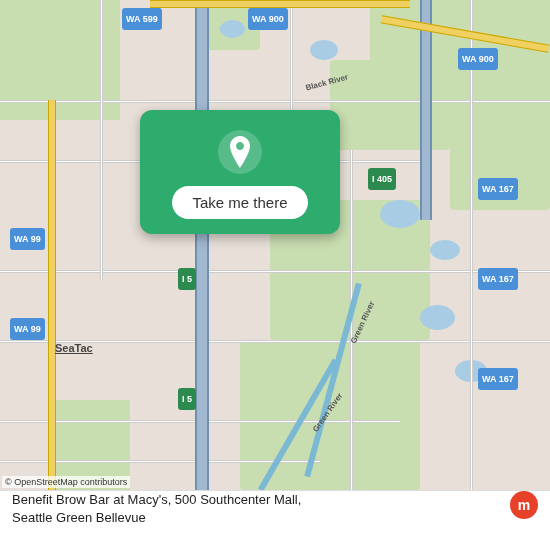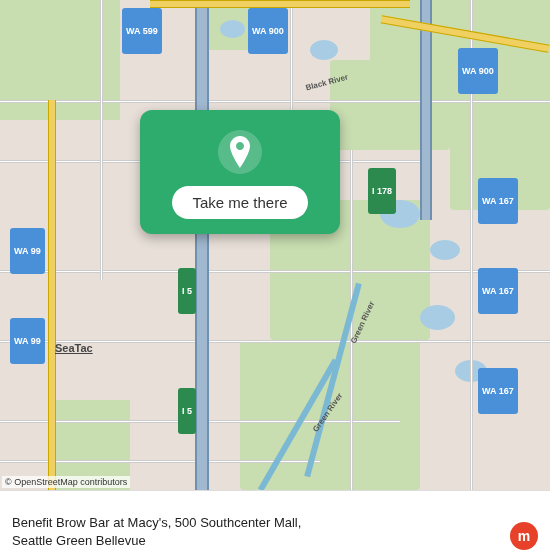--- a/index.html
+++ b/index.html
@@ -40,21 +40,21 @@
       border-radius: 50%;
     }
 
     
     .shield {
       position: absolute;
       background-color: #4a90d9;
       color: white;
       font-size: 9px;
       font-weight: bold;
-      padding: 18px 4px;
+      padding: 6px 4px;
       border-radius: 3px;
       white-space: nowrap;
       z-index: 10;
     }
 
     
     #popup-card {
       position: absolute;
       top: 110px;
       left: 140px;
@@ -98,21 +98,21 @@
       white-space: nowrap;
       z-index: 5;
     }
 
     
     #bottom-bar {
       width: 550px;
       height: 60px;
       background: white;
       display: flex;
-      align-items: flex-end;
+      align-items: flex-start;
       padding: 0 12px;
       border-top: 1px solid #ddd;
       position: relative;
     }
 
     #address-text {
       font-size: 13px;
       color: #222;
       line-height: 1.4;
       flex: 1;
@@ -216,21 +216,21 @@
   <div class="road-label" style="top:78px;left:305px;transform:rotate(-15deg);">Black River</div>
 
   <div class="road-label" style="top:318px;left:340px;transform:rotate(-65deg);">Green River</div>
   <div class="road-label" style="top:408px;left:305px;transform:rotate(-55deg);">Green River</div>
 
   <div class="road-label" style="top:342px;left:55px;font-size:11px;color:#444;text-decoration:underline;">SeaTac</div>
 
   <div class="shield" style="top:8px;left:122px;">WA 599</div>
   <div class="shield" style="top:8px;left:248px;">WA 900</div>
   <div class="shield" style="top:48px;left:458px;">WA 900</div>
-  <div class="shield" style="top:168px;left:368px;background:#2d8a4e;">I 178</div>
+  <div class="shield" style="top:168px;left:368px;background:#2d8a4e;">I 405</div>
   <div class="shield" style="top:228px;left:10px;">WA 99</div>
   <div class="shield" style="top:318px;left:10px;">WA 99</div>
   <div class="shield" style="top:178px;left:478px;">WA 167</div>
   <div class="shield" style="top:268px;left:478px;">WA 167</div>
   <div class="shield" style="top:368px;left:478px;">WA 167</div>
   <div class="shield" style="top:268px;left:178px;background:#2d8a4e;">I 5</div>
   <div class="shield" style="top:388px;left:178px;background:#2d8a4e;">I 5</div>
 
   <div id="popup-card">
 

